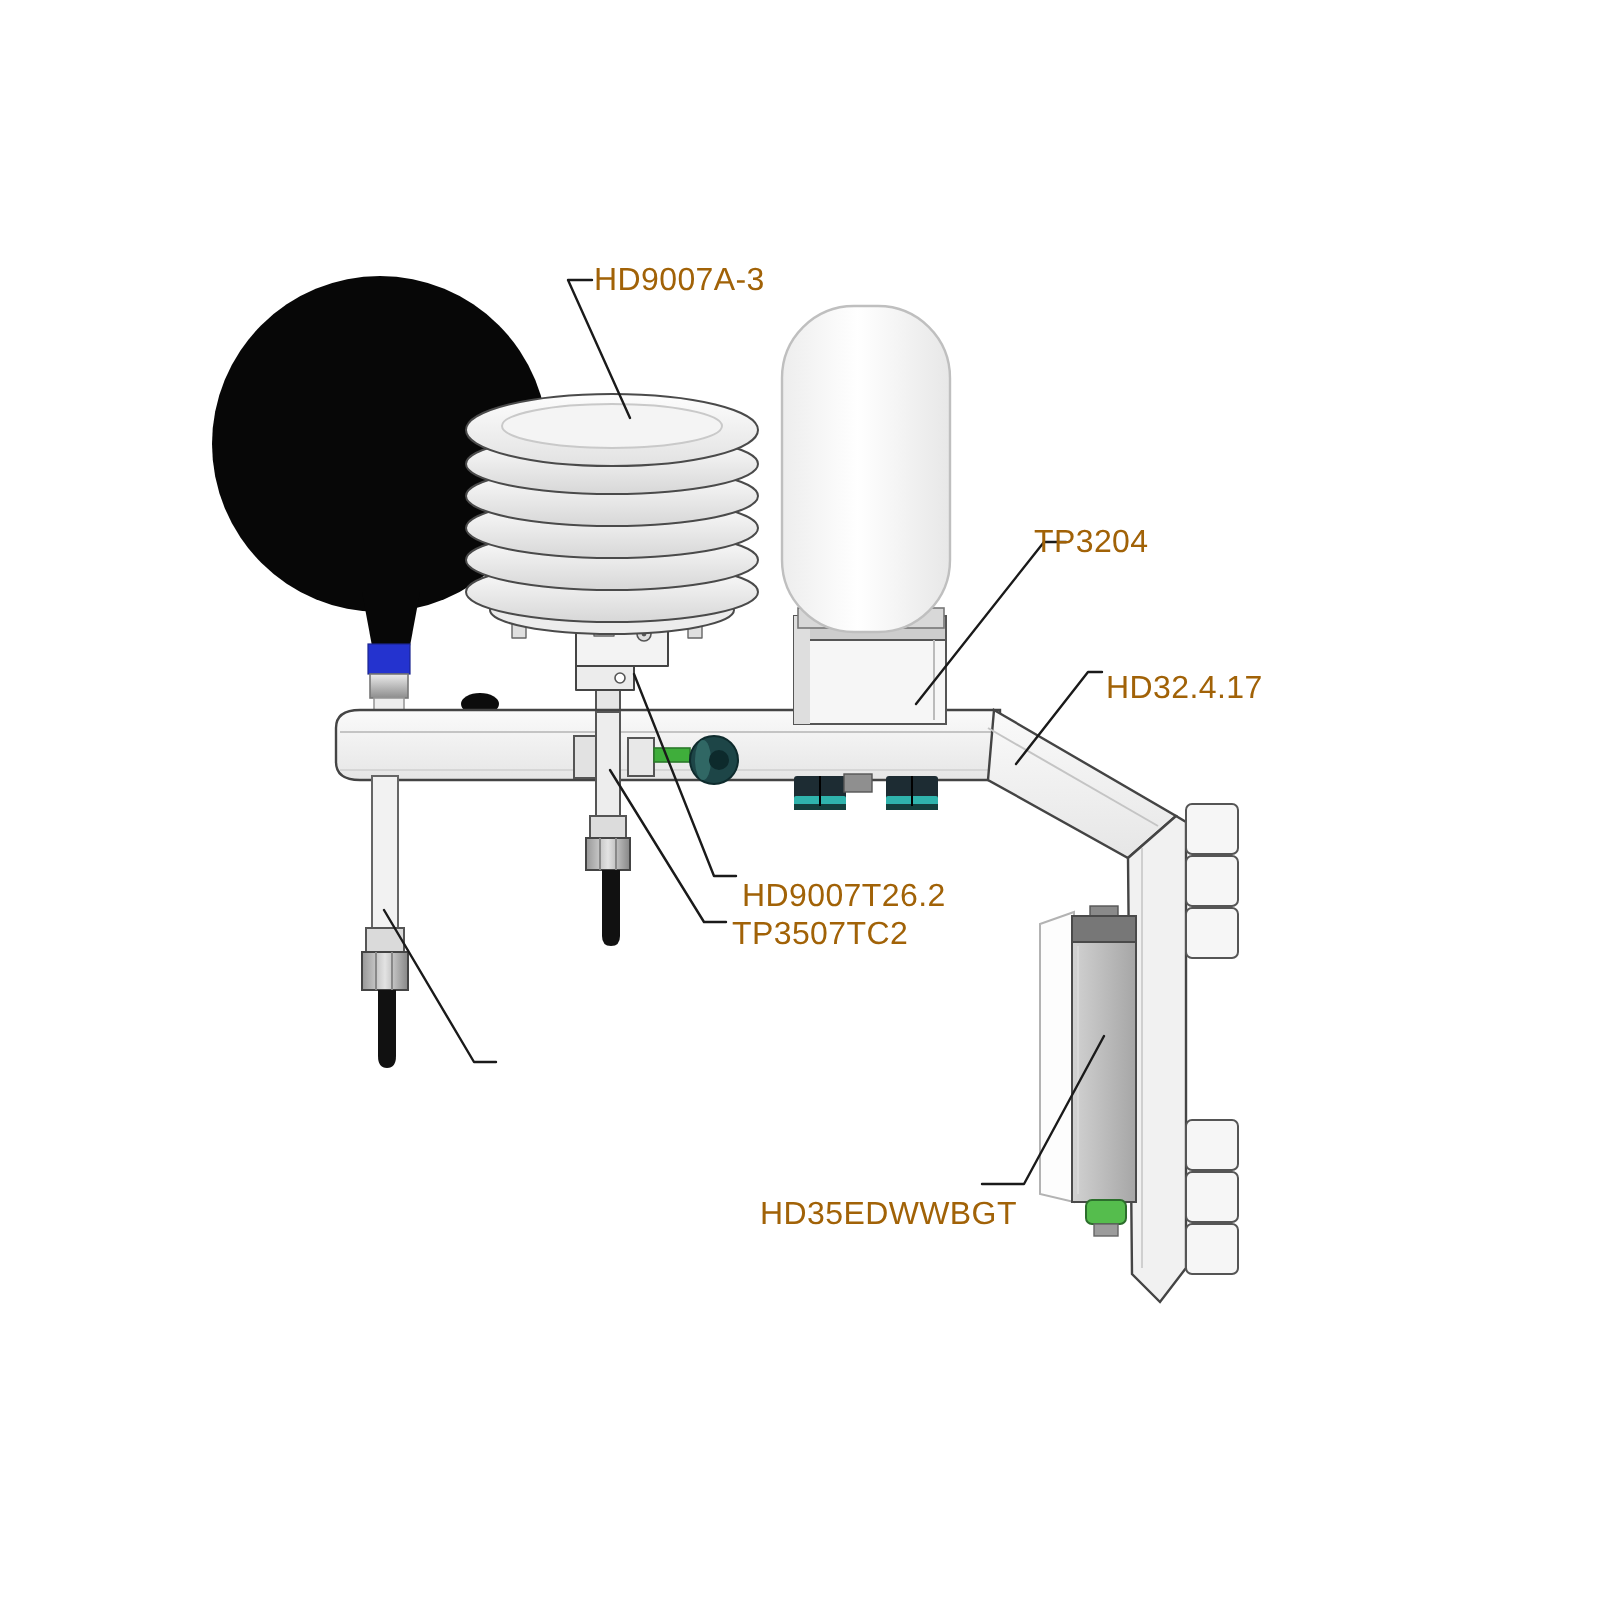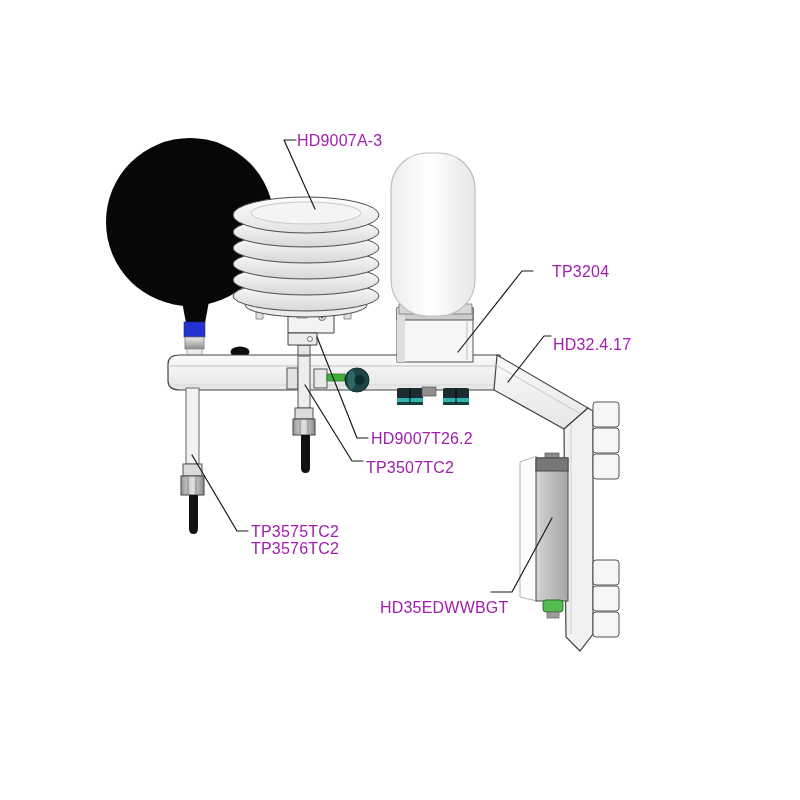--- a/index.html
+++ b/index.html
@@ -8,21 +8,21 @@
     width:800px;height:800px;
     background:#ffffff;
     font-family:"Liberation Sans",sans-serif;
     overflow:hidden;
   }
   #drawing{position:absolute;left:0;top:0;}
   .label{
     position:absolute;
     font-size:16px;
     line-height:17px;
-    color:#a21caf;
+    color:#a16207;
     white-space:nowrap;
     letter-spacing:0.2px;
   }
   .label span{display:block;}
 </style>
 </head>
 <body>
 
 <div id="canvas">
 
@@ -178,27 +178,23 @@
       <path d="M551,336 L544,336 L508,382"></path>
       <path d="M368,438 L357,438 L317,337"></path>
       <path d="M363,461 L352,461 L305,385"></path>
       <path d="M248,531 L237,531 L192,455"></path>
       <path d="M491,592 L512,592 L552,518"></path>
     </g>
   </svg>
 
   <div class="label" style="left:297px;top:132px">HD9007A-3</div>
 
-  <div class="label" style="left:552px;top:263px">TP3204</div>
+  <div class="label" style="left:517px;top:263px">TP3204</div>
 
   <div class="label" style="left:553px;top:336px">HD32.4.17</div>
 
-  <div class="label" style="left:371px;top:430px">HD9007T26.2</div>
+  <div class="label" style="left:371px;top:440px">HD9007T26.2</div>
 
   <div class="label" style="left:366px;top:459px">TP3507TC2</div>
 
-  <div class="label" style="left:251px;top:523px">
-    <span>TP3575TC2</span>
-    <span>TP3576TC2</span>
-  </div>
 
   <div class="label" style="left:380px;top:599px">HD35EDWWBGT</div>
 </div>
 
 </body></html>

